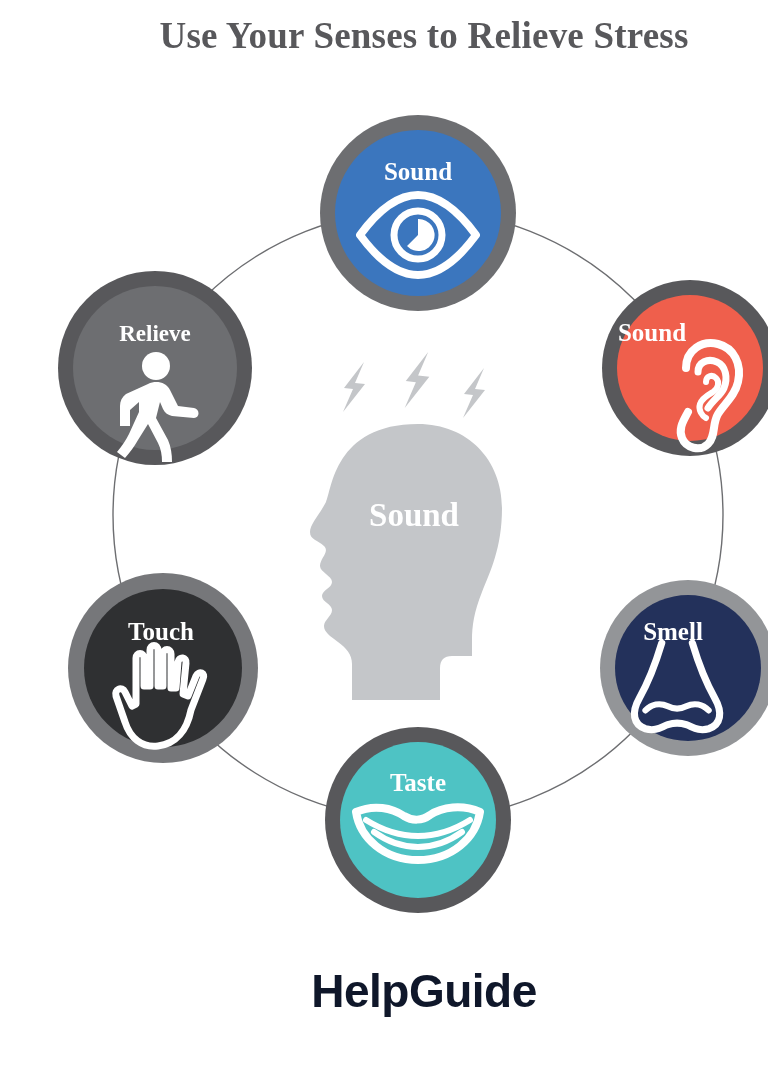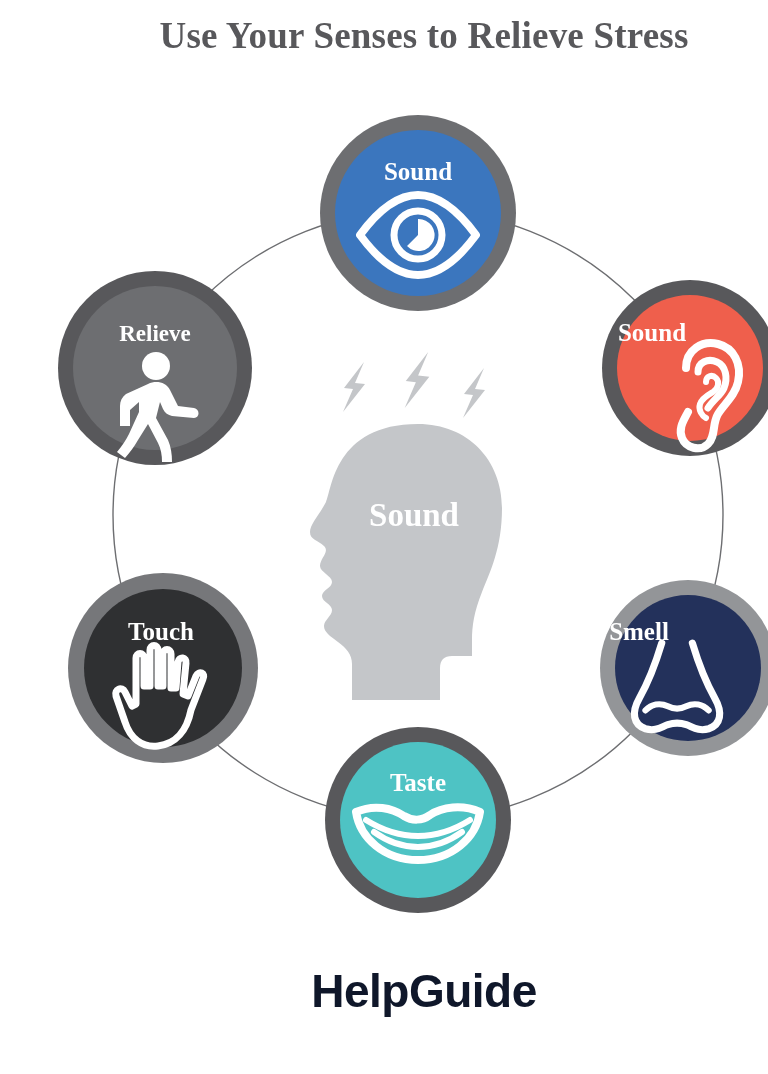--- a/index.html
+++ b/index.html
@@ -228,21 +228,21 @@
       <g transform="translate(118,410)">
         <use href="#icon-walker"></use>
       </g>
     </g>
   </svg>
 
   <div class="node-label" style="left:378px;top:172px;">Sound</div>
 
   <div class="node-label" style="left:612px;top:333px;">Sound</div>
 
-  <div class="node-label" style="left:599px;top:632px;">Smell</div>
+  <div class="node-label" style="left:633px;top:632px;">Smell</div>
 
   <div class="node-label" style="left:378px;top:783px;">Taste</div>
 
   <div class="node-label" style="left:121px;top:632px;">Touch</div>
 
   <div class="node-label small" style="left:115px;top:334px;">Relieve</div>
 
   <div class="stress-label" style="left:374px;top:515px;">Sound</div>
 
   <div class="logo">HelpGuide</div>

